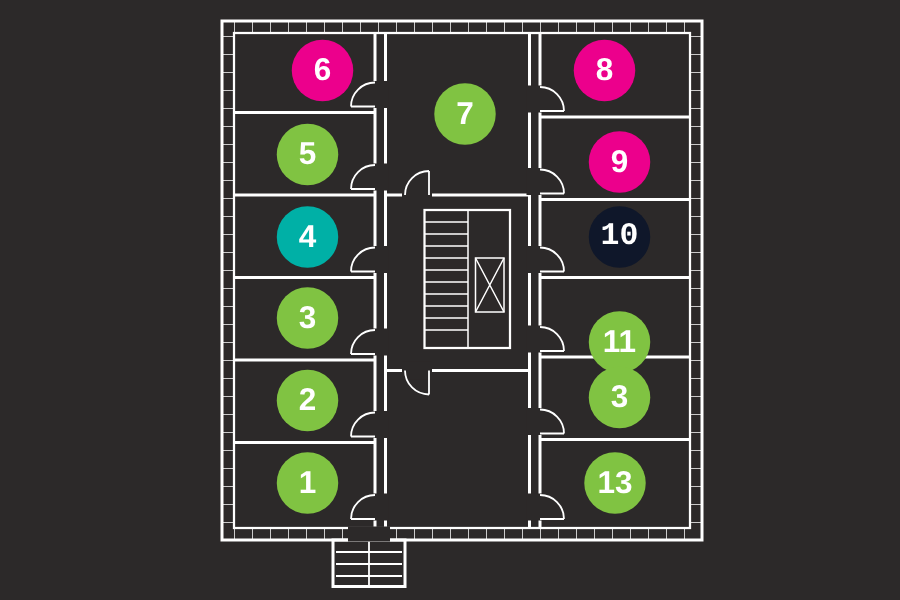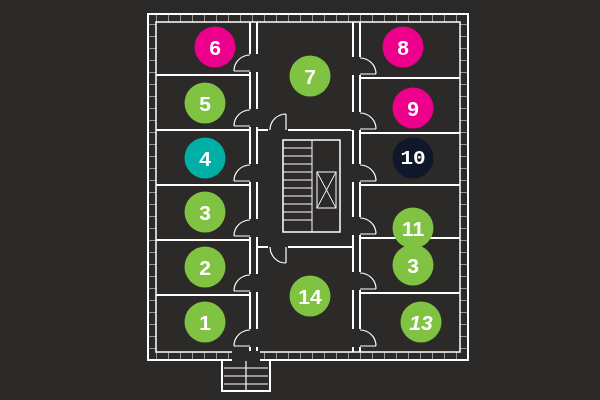--- a/index.html
+++ b/index.html
@@ -108,18 +108,17 @@
       <div class="marker" style="left: 403px; top: 47px; background: rgb(236, 0, 140); color: rgb(255, 255, 255);">8</div>
       <div class="marker" style="left: 310px; top: 76px; background: rgb(128, 195, 66); color: rgb(255, 255, 255);">7</div>
       <div class="marker" style="left: 205px; top: 103px; background: rgb(128, 195, 66); color: rgb(255, 255, 255);">5</div>
       <div class="marker" style="left: 413px; top: 108px; background: rgb(236, 0, 140); color: rgb(255, 255, 255);">9</div>
       <div class="marker" style="left: 205px; top: 158px; background: rgb(0, 176, 166); color: rgb(255, 255, 255);">4</div>
       <div class="marker" style="left: 413px; top: 158px; background: #0f172a; color: rgb(255, 255, 255); font-family: Liberation Mono, monospace;">10</div>
       <div class="marker" style="left: 205px; top: 212px; background: rgb(128, 195, 66); color: rgb(255, 255, 255);">3</div>
       <div class="marker" style="left: 413px; top: 228px; background: rgb(128, 195, 66); color: rgb(255, 255, 255);">11</div>
       <div class="marker" style="left: 205px; top: 267px; background: rgb(128, 195, 66); color: rgb(255, 255, 255);">2</div>
       <div class="marker" style="left: 413px; top: 265px; background: rgb(128, 195, 66); color: rgb(255, 255, 255);">3</div>
-      <div class="marker" style="left: 310px; top: 296px; background: rgb(128, 195, 66); color: rgb(255, 255, 255);">14</div>
       <div class="marker" style="left: 205px; top: 322px; background: rgb(128, 195, 66); color: rgb(255, 255, 255);">1</div>
-      <div class="marker" style="left: 421px; top: 322px; background: rgb(128, 195, 66); color: rgb(255, 255, 255); font-style: italic;">13</div>
+      <div class="marker" style="left: 410px; top: 322px; background: rgb(128, 195, 66); color: rgb(255, 255, 255);">13</div>
     </div>
 
 </div>
 
 </body></html>

